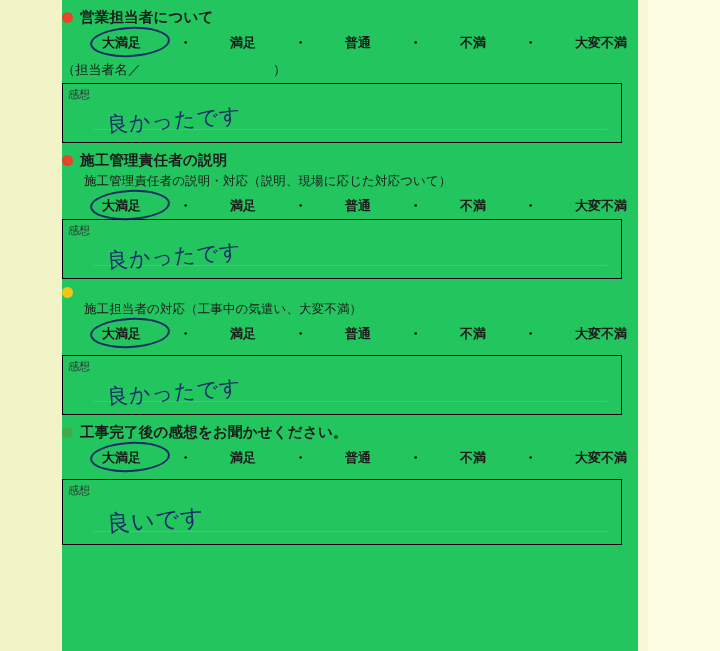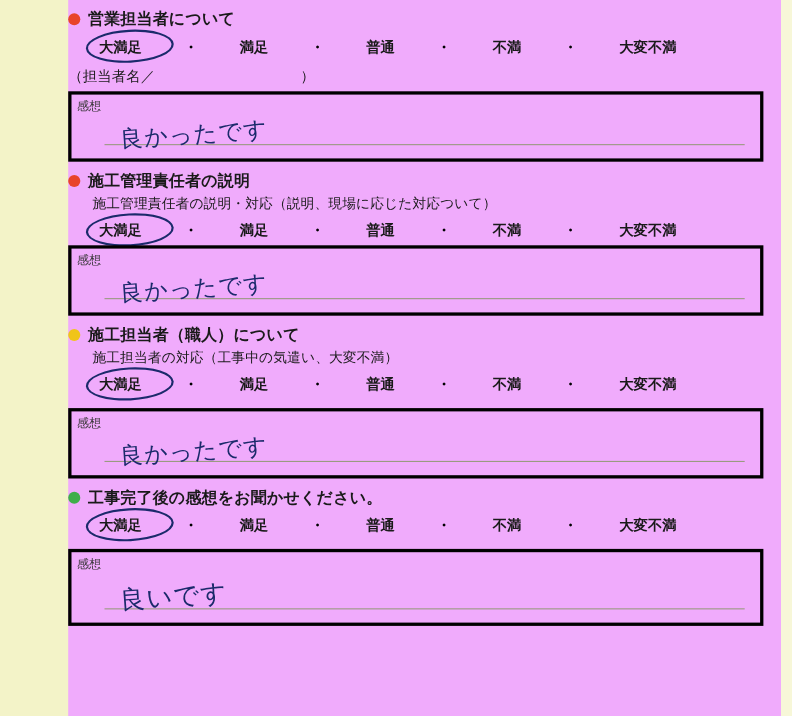--- a/index.html
+++ b/index.html
@@ -10,23 +10,23 @@
     width: 720px;
     height: 651px;
     background: #fdfde2;
     font-family: "Liberation Sans", sans-serif;
     color: #1a1a1a;
     overflow: hidden;
     position: relative;
   }
   .page {
     position: relative;
-    width: 720px;
+    width: 648px;
     height: 651px;
-    background: #f0abfc;
+    background: #22c55e;
     box-sizing: border-box;
     padding: 0;
   }
   
   .left-strip {
     position: absolute;
     left: 0; top: 0; bottom: 0;
     width: 62px;
     background: #f3f3c8;
   }
@@ -65,21 +65,21 @@
     letter-spacing: 0.2px;
   }
   .sec-sub {
     font-size: 12.5px;
     margin: 3px 0 0 22px;
     letter-spacing: 0.1px;
   }
   .scale-row {
     display: flex;
     align-items: center;
-    margin: 7px 0 0 28px;
+    margin: 7px 0 0 40px;
     font-size: 13px;
     font-weight: bold;
   }
   .opt {
     position: relative;
     white-space: nowrap;
   }
   .opt.sel {
     position: relative;
   }
@@ -102,21 +102,21 @@
   }
   .spacer-a { width: 38px; }
   .spacer-b { width: 38px; }
   .name-line {
     font-size: 13px;
     margin: 9px 0 0 0;
     letter-spacing: 0.2px;
   }
   .box {
     position: relative;
-    border: 3px solid #000000;
+    border: 1px solid #000000;
     height: 58px;
     margin-top: 4px;
     margin-right: 16px;
     background: transparent;
   }
   .box .lbl {
     position: absolute;
     left: 5px;
     top: 3px;
     font-size: 11px;
@@ -222,21 +222,20 @@
       <div class="box">
         <span class="lbl">感想</span>
         <span class="rule"></span>
         <span class="hand">良かったです</span>
       </div>
     </div>
 
     <div class="section">
       <div class="sec-head">
         <span class="bullet" style="background:#f0c419"></span>
-        <span class="sec-title">施工担当者（職人）について</span>
       </div>
       <div class="sec-sub">施工担当者の対応（工事中の気遣い、大変不満）</div>
       <div class="scale-row">
         <span class="opt sel">
           <span class="ellipse"></span>
           <span class="sel-label">大満足</span>
         </span>
         <span class="spacer-a"></span>
           <span class="dot">・</span>
           <span class="spacer-a"></span>

